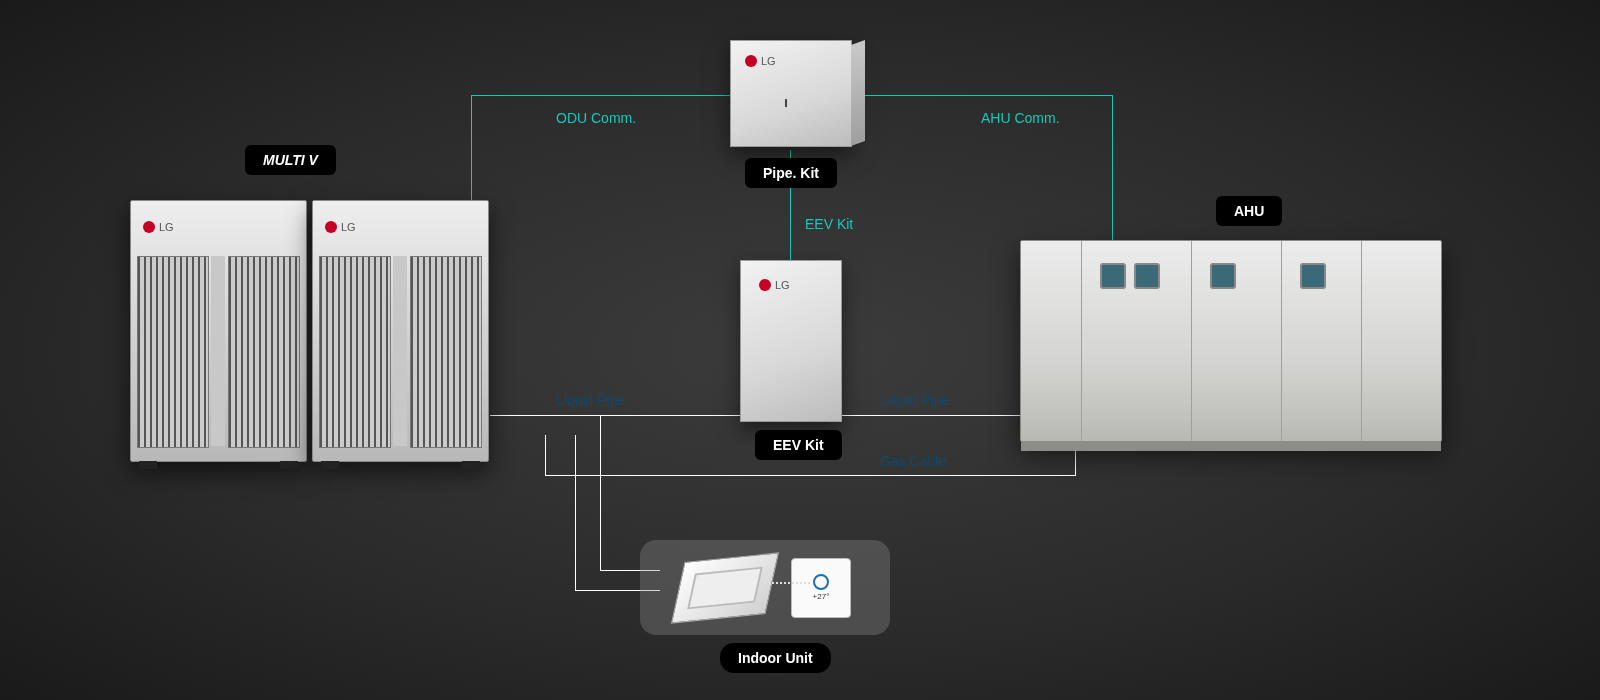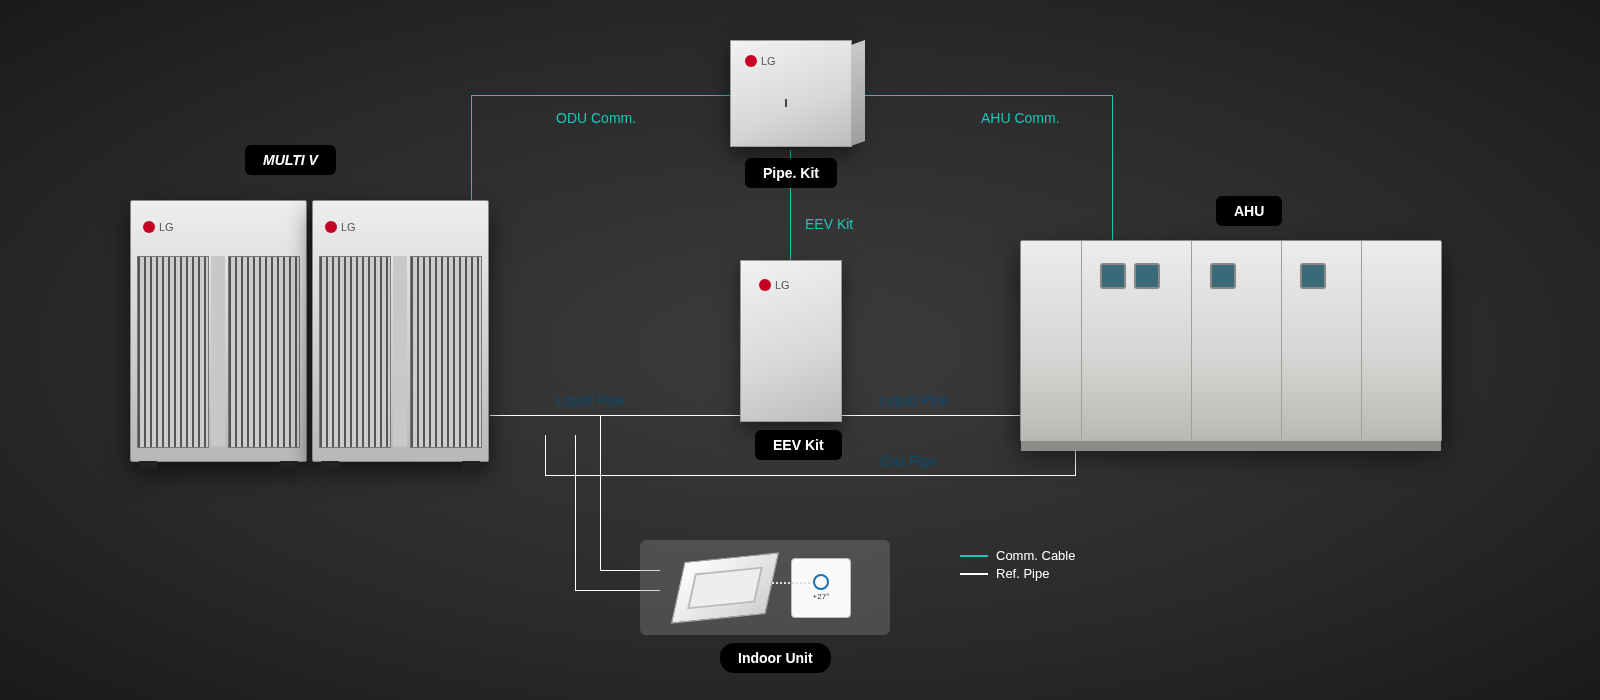--- a/index.html
+++ b/index.html
@@ -31,21 +31,21 @@
   .ahu .seg{position:absolute;top:0;bottom:0;border-right:1px solid #a0a09a;}
   .ahu .win{width:22px;height:22px;background:#3a6a78;border:2px solid #888;border-radius:3px;margin:4px;display:inline-block;}
   .ahu .wins{position:absolute;top:18px;display:flex;}
   .ahu .base{position:absolute;bottom:-10px;left:0;right:0;height:10px;background:#8d8d87;}
   
   .commkit{left:730px;top:40px;width:120px;height:105px;}
   .commkit .side{position:absolute;right:-14px;top:4px;width:14px;height:101px;background:linear-gradient(180deg,#c9c9c9,#9f9f9f);transform:skewY(-20deg);transform-origin:left top;}
   
   .eevkit{left:740px;top:260px;width:100px;height:160px;}
   
-  .idubox{position:absolute;left:640px;top:540px;width:250px;height:95px;background:rgba(140,140,140,.35);border-radius:6px;display:flex;align-items:center;justify-content:center;gap:20px;}
+  .idubox{position:absolute;left:640px;top:540px;width:250px;height:95px;background:rgba(140,140,140,.35);border-radius:16px;display:flex;align-items:center;justify-content:center;gap:20px;}
   .cassette{width:90px;height:60px;background:linear-gradient(135deg,#fff,#d0d0d0);transform:skewX(-18deg) rotate(-6deg);border:1px solid #aaa;position:relative;}
   .cassette::after{content:"";position:absolute;inset:12px;border:2px solid #bbb;background:#eee;}
   .remote{width:58px;height:58px;background:#fafafa;border:1px solid #bbb;border-radius:4px;display:flex;flex-direction:column;align-items:center;justify-content:center;font-size:8px;color:#333;}
   .remote .circ{width:12px;height:12px;border:2px solid #1b6fb5;border-radius:50%;margin-bottom:2px;}
   
   .legend{position:absolute;left:960px;top:545px;font-size:13px;color:#fff;}
   .legend div{display:flex;align-items:center;gap:8px;margin:3px 0;}
   .legend .swatch{width:28px;height:2px;display:inline-block;}
   
   .dotline{position:absolute;border-top:2px dotted #ddd;}
@@ -77,21 +77,21 @@
   <div class="line hline" style="left:575px;top:590px;width:85px;"></div>
 
   <div class="line vline" style="left:600px;top:415px;height:155px;"></div>
   <div class="line hline" style="left:600px;top:570px;width:60px;"></div>
 
   <div class="txt comm" style="left:556px;top:110px;">ODU Comm.</div>
   <div class="txt comm" style="left:981px;top:110px;">AHU Comm.</div>
   <div class="txt comm" style="left:805px;top:216px;">EEV Kit</div>
   <div class="txt ref" style="left:556px;top:392px;">Liquid Pipe</div>
   <div class="txt ref" style="left:880px;top:392px;">Liquid Pipe</div>
-  <div class="txt ref" style="left:880px;top:453px;">Gas Pipe</div>
+  <div class="txt ref" style="left:880px;top:453px;">Gas Cable</div>
 
   <div class="label" style="left:245px;top:145px;font-style:italic;">MULTI V</div>
   <div class="odu">
     <div class="unit" style="left:0;">
       <div class="panel">
           <span class="logo">
             <span class="dot"></span>
             <span>LG</span>
           </span>
         </div>
@@ -157,24 +157,14 @@
   <div class="idubox">
     <div class="cassette"></div>
     <div class="remote">
       <div class="circ"></div>
       <span>+27°</span>
     </div>
   </div>
   <div class="dotline" style="left:760px;top:582px;width:50px;"></div>
   <div class="label" style="left:720px;top:643px;border-radius:14px;">Indoor Unit</div>
 
-  <div class="legend">
-    <div>
-        <span class="swatch" style="background:#18c8b8;"></span>
-        <span>Comm. Cable</span>
-      </div>
-    <div>
-        <span class="swatch" style="background:#fff;"></span>
-        <span>Ref. Pipe</span>
-      </div>
-  </div>
 
 </div>
 
 </body></html>

